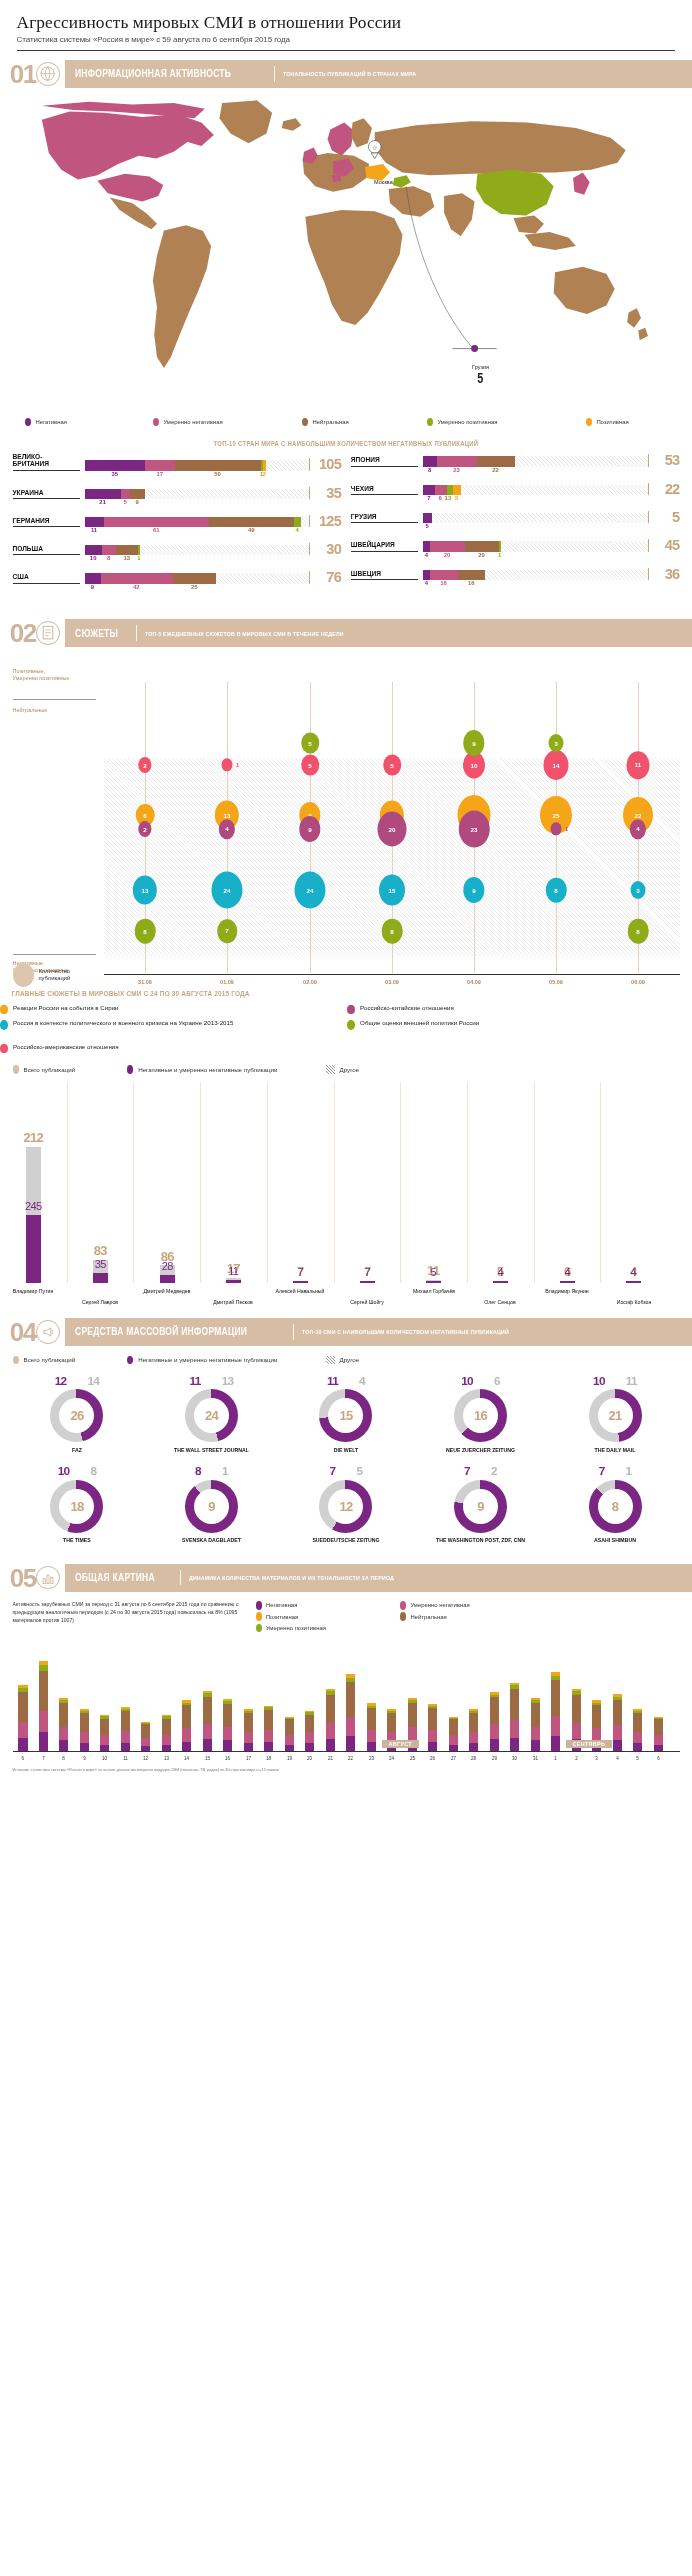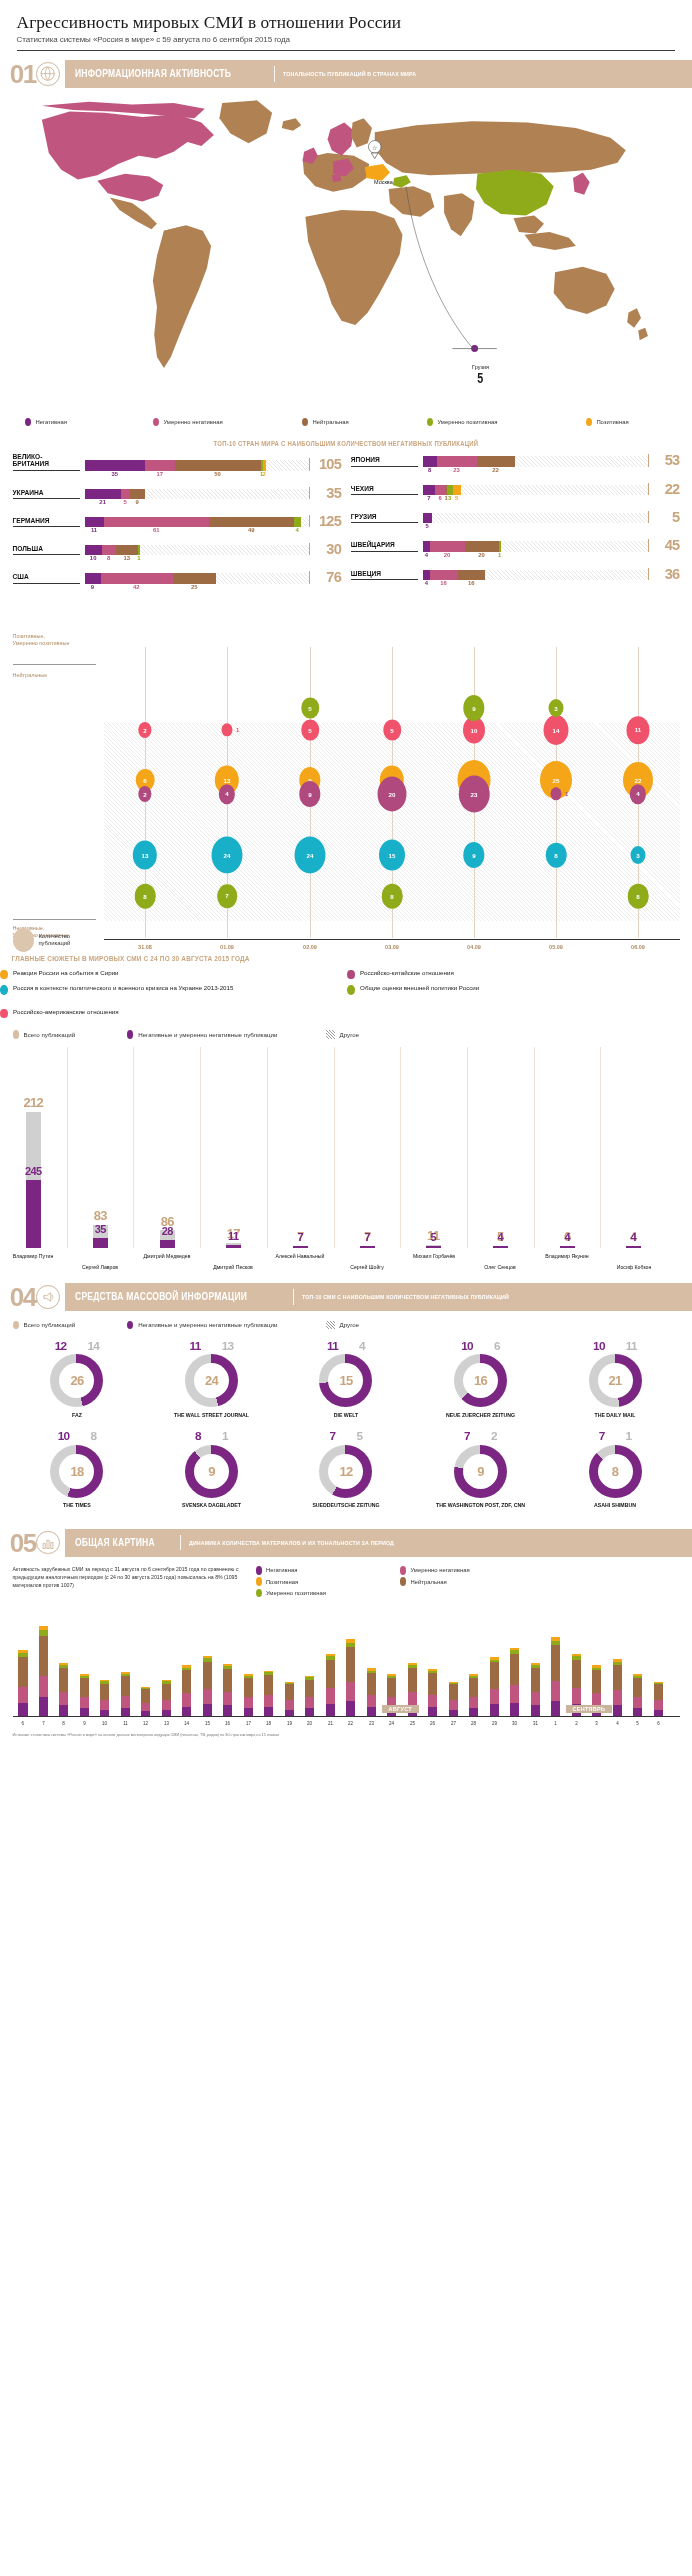--- a/index.html
+++ b/index.html
@@ -240,21 +240,21 @@
     background:#d0d0d0; width:15.3px; margin:0 auto;
   }
   .bar-neg { background:#7b2682; width:15.3px; margin:0 auto; }
   .num-tot {
     font-family:"Liberation Sans Narrow","Liberation Sans",sans-serif;
     font-size:13px; font-weight:700; color:#c9a57e; line-height:1;
     letter-spacing:-0.7px; text-align:center;
   }
   .num-neg {
     font-family:"Liberation Sans Narrow","Liberation Sans",sans-serif;
-    font-size:11px; font-weight:700; color:#7b2682; line-height:1;
+    font-size:11px; font-weight:400; color:#7b2682; line-height:1;
     letter-spacing:-0.6px; text-align:center;
   }
   .pname { position:absolute; font-size:5.2px; color:#111; text-align:center; white-space:nowrap;}
 
   
   .media-grid { display:flex; flex-wrap:wrap; padding: 0 9.7px; margin-top: 9.7px; }
   .mcell { width: 20%; text-align:center; margin-bottom: 11px; position:relative; }
   .m-nums { display:flex; justify-content:center; gap:21px; margin-bottom:1.4px; }
   .m-neg {
     font-family:"Liberation Sans Narrow","Liberation Sans",sans-serif;
@@ -628,20 +628,36 @@
             <span style="left:1.5384615384615385%;color:#7b2682">4</span>
             <span style="left:9.230769230769232%;color:#c0567f">16</span>
             <span style="left:21.53846153846154%;color:#9d6b43">16</span>
           </div>
         </div>
       </div>
   </div>
 </div>
 
 <div class="section" style="margin-top:19.4px;">
+  <div class="banner">
+    <div class="banner-num">02</div>
+    <div class="banner-icon">
+      <svg width="14" height="15.3" viewBox="0 0 20 22">
+          <rect x="3" y="2" width="14" height="18" fill="none" stroke="#cdb49b" stroke-width="1.4"></rect>
+          <line x1="6" y1="7" x2="14" y2="7" stroke="#cdb49b" stroke-width="1.1"></line>
+          <line x1="6" y1="11" x2="14" y2="11" stroke="#cdb49b" stroke-width="1.1"></line>
+          <line x1="6" y1="15" x2="11" y2="15" stroke="#cdb49b" stroke-width="1.1"></line>
+        </svg>
+    </div>
+    <div class="banner-bar">
+      <span class="b-title">СЮЖЕТЫ</span>
+      <span class="b-sep"></span>
+      <span class="b-sub">ТОП-5 ЕЖЕДНЕВНЫХ СЮЖЕТОВ В МИРОВЫХ СМИ В ТЕЧЕНИЕ НЕДЕЛИ</span>
+    </div>
+  </div>
 
   <div class="bubble-sec">
     <div class="bub-ylabel" style="top:14px;">
       <span>Позитивные,</span><br>
       <span>Умеренно позитивные</span>
     </div>
     <div class="bub-div" style="top:45px;"></div>
     <div class="bub-ylabel" style="top:53px;">Нейтральные</div>
     <div class="bub-div" style="top:300px;"></div>
     <div class="bub-ylabel" style="top:306px;">

